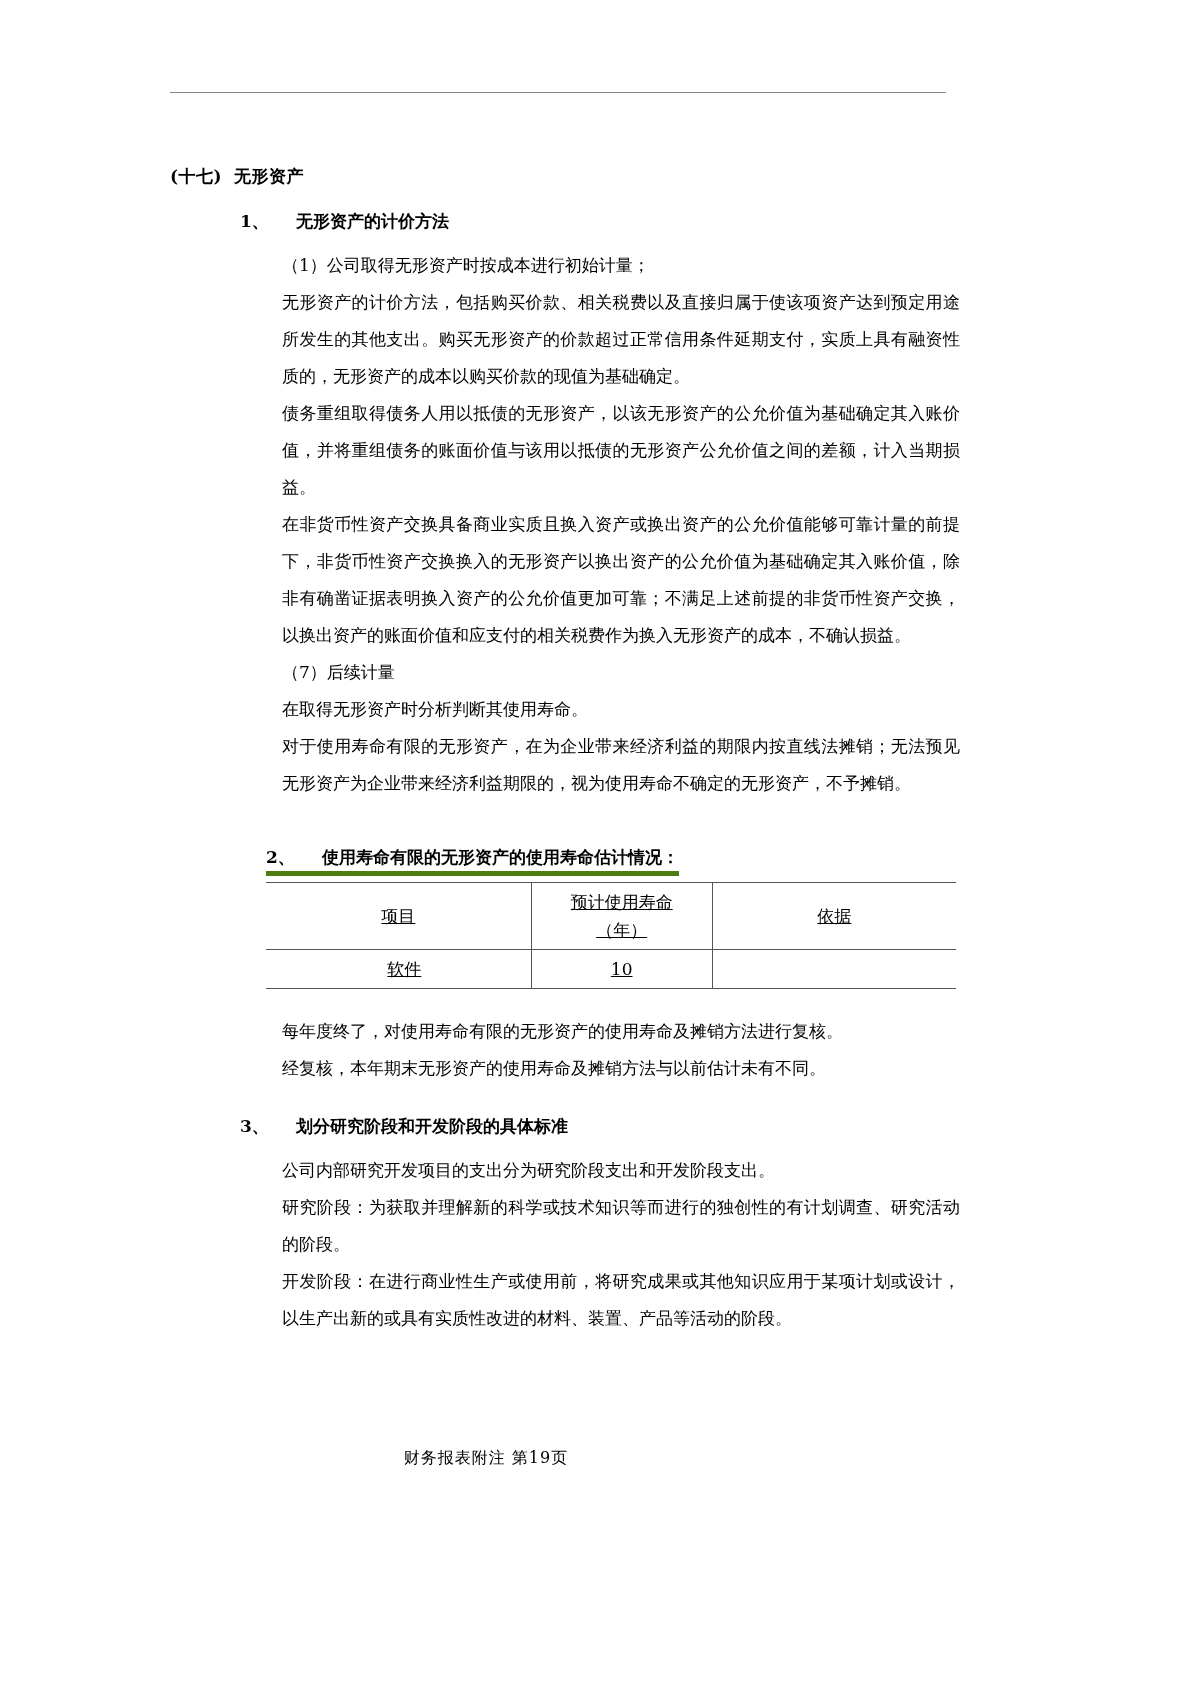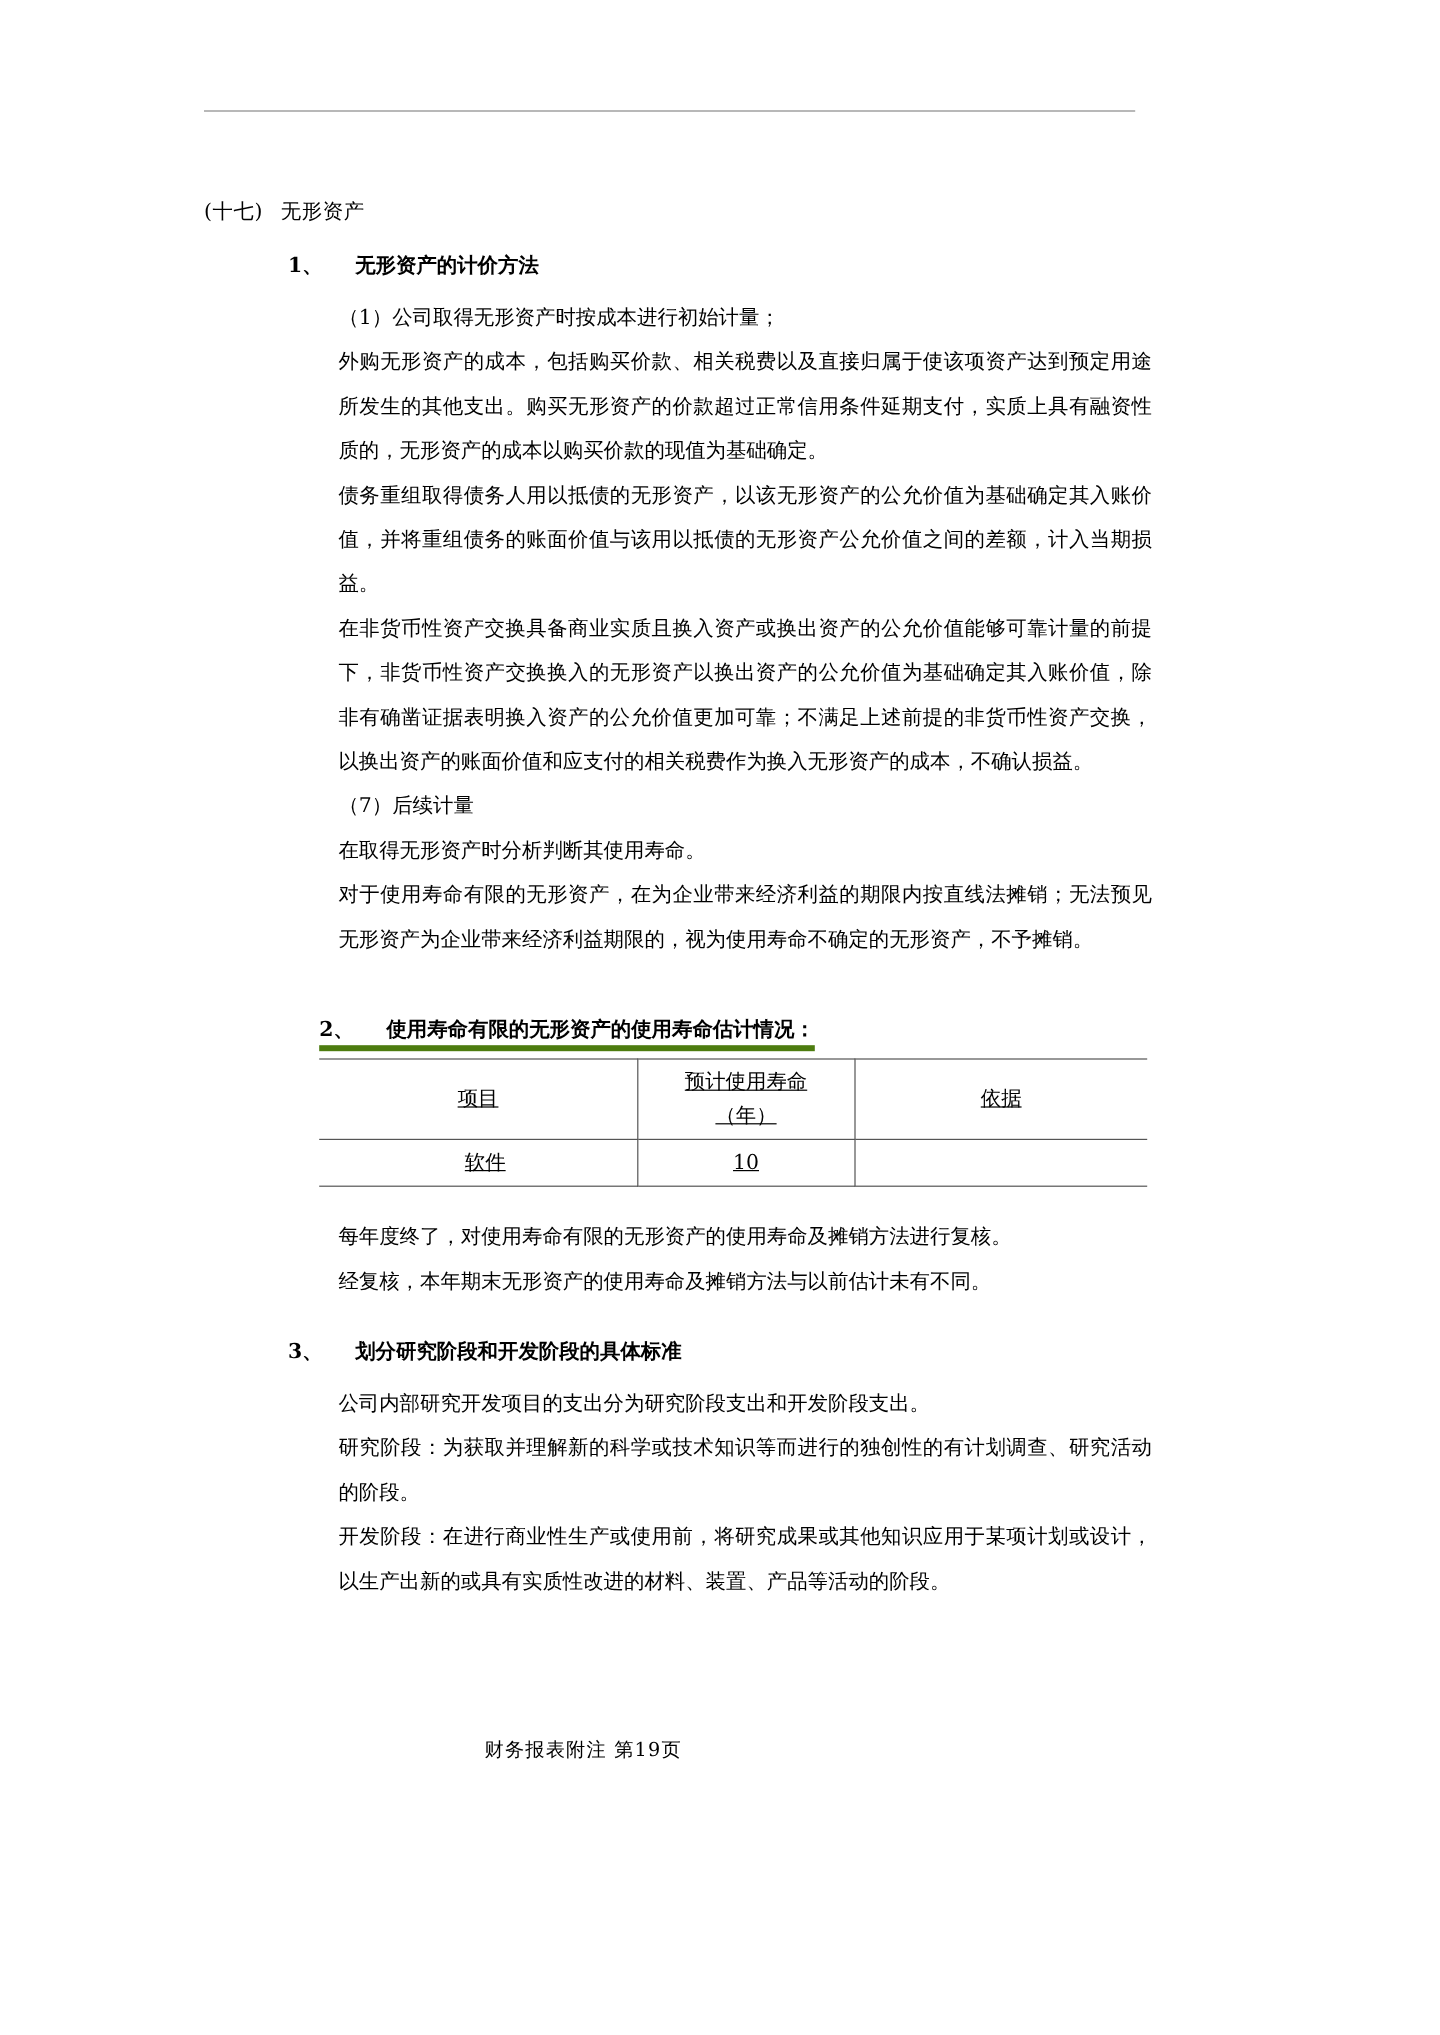--- a/index.html
+++ b/index.html
@@ -29,21 +29,21 @@
     height: 0;
     border-top: 1px solid #8a8a8a;
   }
   .content {
     position: absolute;
     left: 170px;
     top: 165px;
     width: 790px;
   }
   .sec-title {
-    font-weight: normal;
+    font-weight: bold;
     font-size: 17px;
     letter-spacing: 0.5px;
     margin: 0 0 22px 0;
   }
   .sec-title .num {
     display: inline-block;
     width: 64px;
   }
   .sub-head {
     font-weight: bold;
@@ -149,21 +149,21 @@
     <div class="sec-title">
       <span class="num">(十七)</span><span>无形资产</span>
     </div>
 
     <div class="sub-head">
       <span class="idx">1、</span><span class="txt">无形资产的计价方法</span>
     </div>
 
     <div class="body-block">
       <p class="para">（1）公司取得无形资产时按成本进行初始计量；</p>
-      <p class="para">外购无形资产的成本，包括购买价款、相关税费以及直接归属于使该项资产达到预定用途所发生的其他支出。购买无形资产的价款超过正常信用条件延期支付，实质上具有融资性质的，无形资产的成本以购买价款的现值为基础确定。</p>
+      <p class="para">无形资产的计价方法，包括购买价款、相关税费以及直接归属于使该项资产达到预定用途所发生的其他支出。购买无形资产的价款超过正常信用条件延期支付，实质上具有融资性质的，无形资产的成本以购买价款的现值为基础确定。</p>
       <p class="para">债务重组取得债务人用以抵债的无形资产，以该无形资产的公允价值为基础确定其入账价值，并将重组债务的账面价值与该用以抵债的无形资产公允价值之间的差额，计入当期损益。</p>
       <p class="para">在非货币性资产交换具备商业实质且换入资产或换出资产的公允价值能够可靠计量的前提下，非货币性资产交换换入的无形资产以换出资产的公允价值为基础确定其入账价值，除非有确凿证据表明换入资产的公允价值更加可靠；不满足上述前提的非货币性资产交换，以换出资产的账面价值和应支付的相关税费作为换入无形资产的成本，不确认损益。</p>
       <p class="para">（7）后续计量</p>
       <p class="para">在取得无形资产时分析判断其使用寿命。</p>
       <p class="para">对于使用寿命有限的无形资产，在为企业带来经济利益的期限内按直线法摊销；无法预见无形资产为企业带来经济利益期限的，视为使用寿命不确定的无形资产，不予摊销。</p>
     </div>
 
     <div class="spacer-44"></div>
 
     <div class="table-head">

